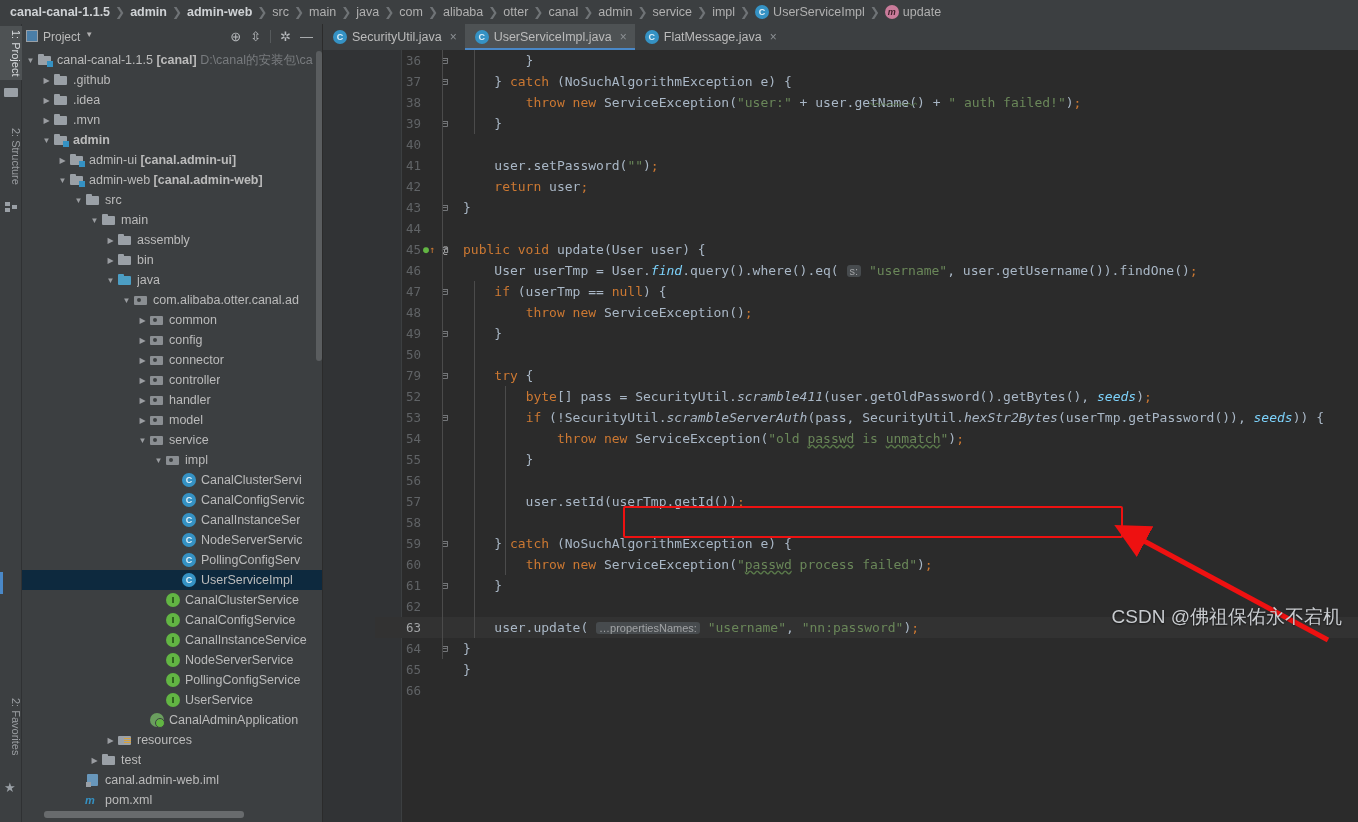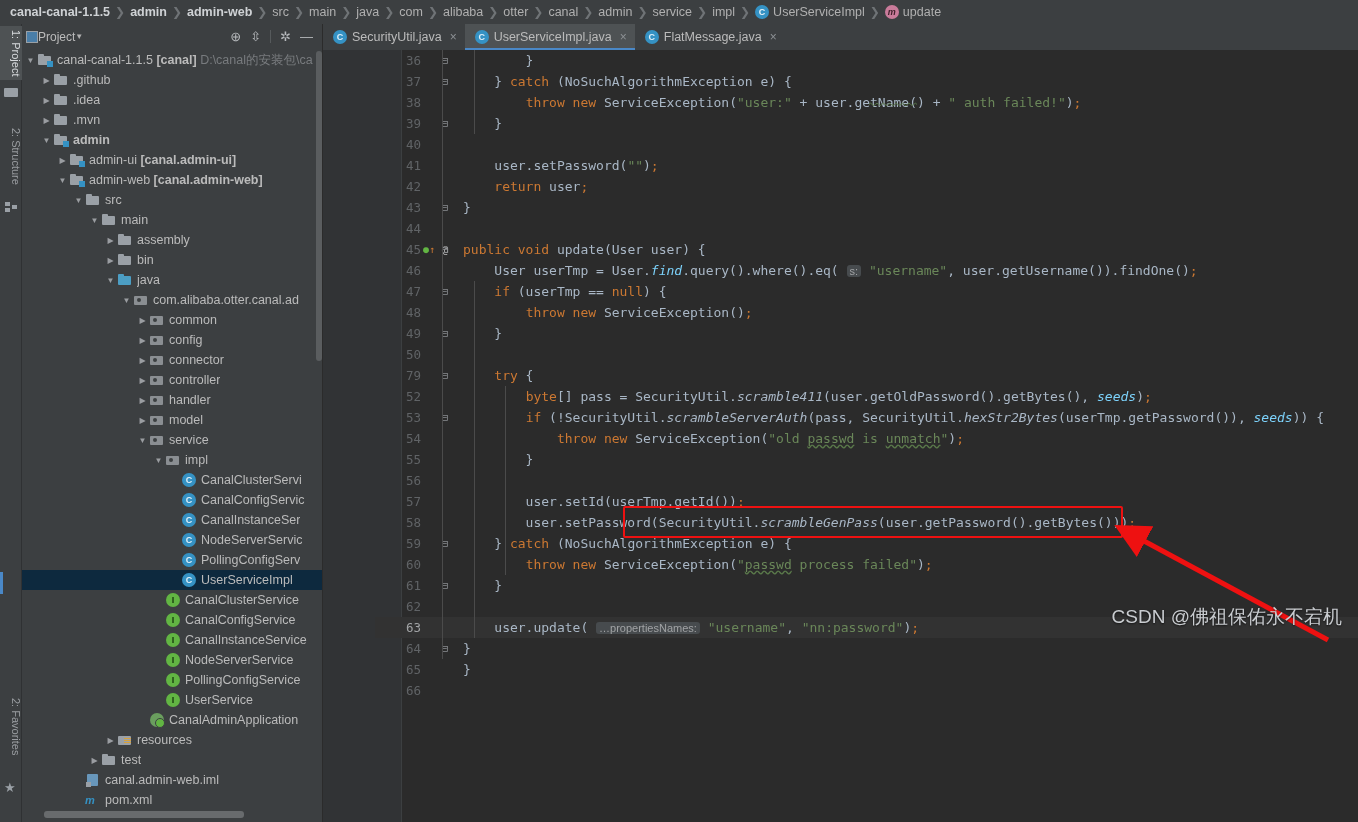--- a/index.html
+++ b/index.html
@@ -55,21 +55,21 @@
   .project-panel {
     position: absolute; left: 22px; top: 24px; width: 301px; height: 798px;
     background: #3c3f41;
     display: flex; flex-direction: column;
   }
   .proj-header {
     height: 25px; display: flex; align-items: center;
     padding: 0 4px; font-size: 12px; color: #bbbbbb;
     flex: 0 0 25px;
   }
-  .proj-title { display: flex; align-items: center; }
+  .proj-title { display: flex; gap: 5px; }
   .sq-icon {
     width: 12px; height: 12px; border: 1px solid #9aa0a6;
     background: #4a7ea8; display: inline-block;
   }
   .caret-dn { font-size: 8px; color: #b0b0b0; }
   .hdr-actions { margin-left: auto; display: flex; align-items: center; gap: 9px; padding-right: 6px; }
   .hdr-btn { color: #b6b9bc; font-size: 13px; line-height: 1; cursor: default; }
   .hdr-div { width: 1px; height: 13px; background: #565a5c; }
 
   .tree {
@@ -623,21 +623,21 @@
           <div class="ln" style="top: 252px;"><span class="num">48</span><span class="code"><span class="punc">        </span><span class="kw">throw</span><span class="punc"> </span><span class="kw">new</span><span class="punc"> ServiceException()</span><span class="semi">;</span></span></div>
           <div class="ln" style="top: 273px;"><span class="num">49</span><span class="fold">⊟</span><span class="code"><span class="punc">    }</span></span></div>
           <div class="ln" style="top: 294px;"><span class="num">50</span><span class="code"></span></div>
           <div class="ln" style="top: 315px;"><span class="num">79</span><span class="fold">⊟</span><span class="code"><span class="punc">    </span><span class="kw">try</span><span class="punc"> {</span></span></div>
           <div class="ln" style="top: 336px;"><span class="num">52</span><span class="code"><span class="punc">        </span><span class="kw">byte</span><span class="punc">[] pass = SecurityUtil.</span><span class="mth">scramble411</span><span class="punc">(user.getOldPassword().getBytes(), </span><span class="fld">seeds</span><span class="punc">)</span><span class="semi">;</span></span></div>
           <div class="ln" style="top: 357px;"><span class="num">53</span><span class="fold">⊟</span><span class="code"><span class="punc">        </span><span class="kw">if</span><span class="punc"> (!SecurityUtil.</span><span class="mth">scrambleServerAuth</span><span class="punc">(pass, SecurityUtil.</span><span class="mth">hexStr2Bytes</span><span class="punc">(userTmp.getPassword()), </span><span class="fld">seeds</span><span class="punc">)) {</span></span></div>
           <div class="ln" style="top: 378px;"><span class="num">54</span><span class="code"><span class="punc">            </span><span class="kw">throw</span><span class="punc"> </span><span class="kw">new</span><span class="punc"> ServiceException(</span><span class="str">"old </span><span class="str warnwave">passwd</span><span class="str"> is </span><span class="str warnwave">unmatch</span><span class="str">"</span><span class="punc">)</span><span class="semi">;</span></span></div>
           <div class="ln" style="top: 399px;"><span class="num">55</span><span class="code"><span class="punc">        }</span></span></div>
           <div class="ln" style="top: 420px;"><span class="num">56</span><span class="code"></span></div>
           <div class="ln" style="top: 441px;"><span class="num">57</span><span class="code"><span class="punc">        user.setId(userTmp.getId())</span><span class="semi">;</span></span></div>
-          <div class="ln" style="top: 462px;"><span class="num">58</span><span class="code"><span class="punc">        user.setPassword(SecurityUtil.</span><span class="mth">scrambleGenPass</span><span class="punc">(user.getPassword().getBytes()))</span><span class="semi">;</span></span></div>
+          <div class="ln" style="top: 462px;"><span class="num">58</span></div>
           <div class="ln" style="top: 483px;"><span class="num">59</span><span class="fold">⊟</span><span class="code"><span class="punc">    } </span><span class="kw">catch</span><span class="punc"> (NoSuchAlgorithmException e) {</span></span></div>
           <div class="ln" style="top: 504px;"><span class="num">60</span><span class="code"><span class="punc">        </span><span class="kw">throw</span><span class="punc"> </span><span class="kw">new</span><span class="punc"> ServiceException(</span><span class="str">"</span><span class="str warnwave">passwd</span><span class="str"> process failed"</span><span class="punc">)</span><span class="semi">;</span></span></div>
           <div class="ln" style="top: 525px;"><span class="num">61</span><span class="fold">⊟</span><span class="code"><span class="punc">    }</span></span></div>
           <div class="ln" style="top: 546px;"><span class="num">62</span><span class="code"></span></div>
           <div class="ln curline" style="top: 567px;"><span class="num">63</span><span class="code"><span class="punc">    user.update( </span><span class="hint">…propertiesNames:</span><span class="punc"> </span><span class="str">"username"</span><span class="punc">, </span><span class="str">"nn:password"</span><span class="punc">)</span><span class="semi">;</span></span></div>
           <div class="ln" style="top: 588px;"><span class="num">64</span><span class="fold">⊟</span><span class="code"><span class="punc">}</span></span></div>
           <div class="ln" style="top: 609px;"><span class="num">65</span><span class="code"><span class="punc">}</span></span></div>
           <div class="ln" style="top: 630px;"><span class="num">66</span><span class="code"></span></div>
           <div class="iguide" style="left: 119.28px; top: 0px; height: 609px;"></div>
           <div class="iguide" style="left: 150.56px; top: 0px; height: 84px;"></div>

